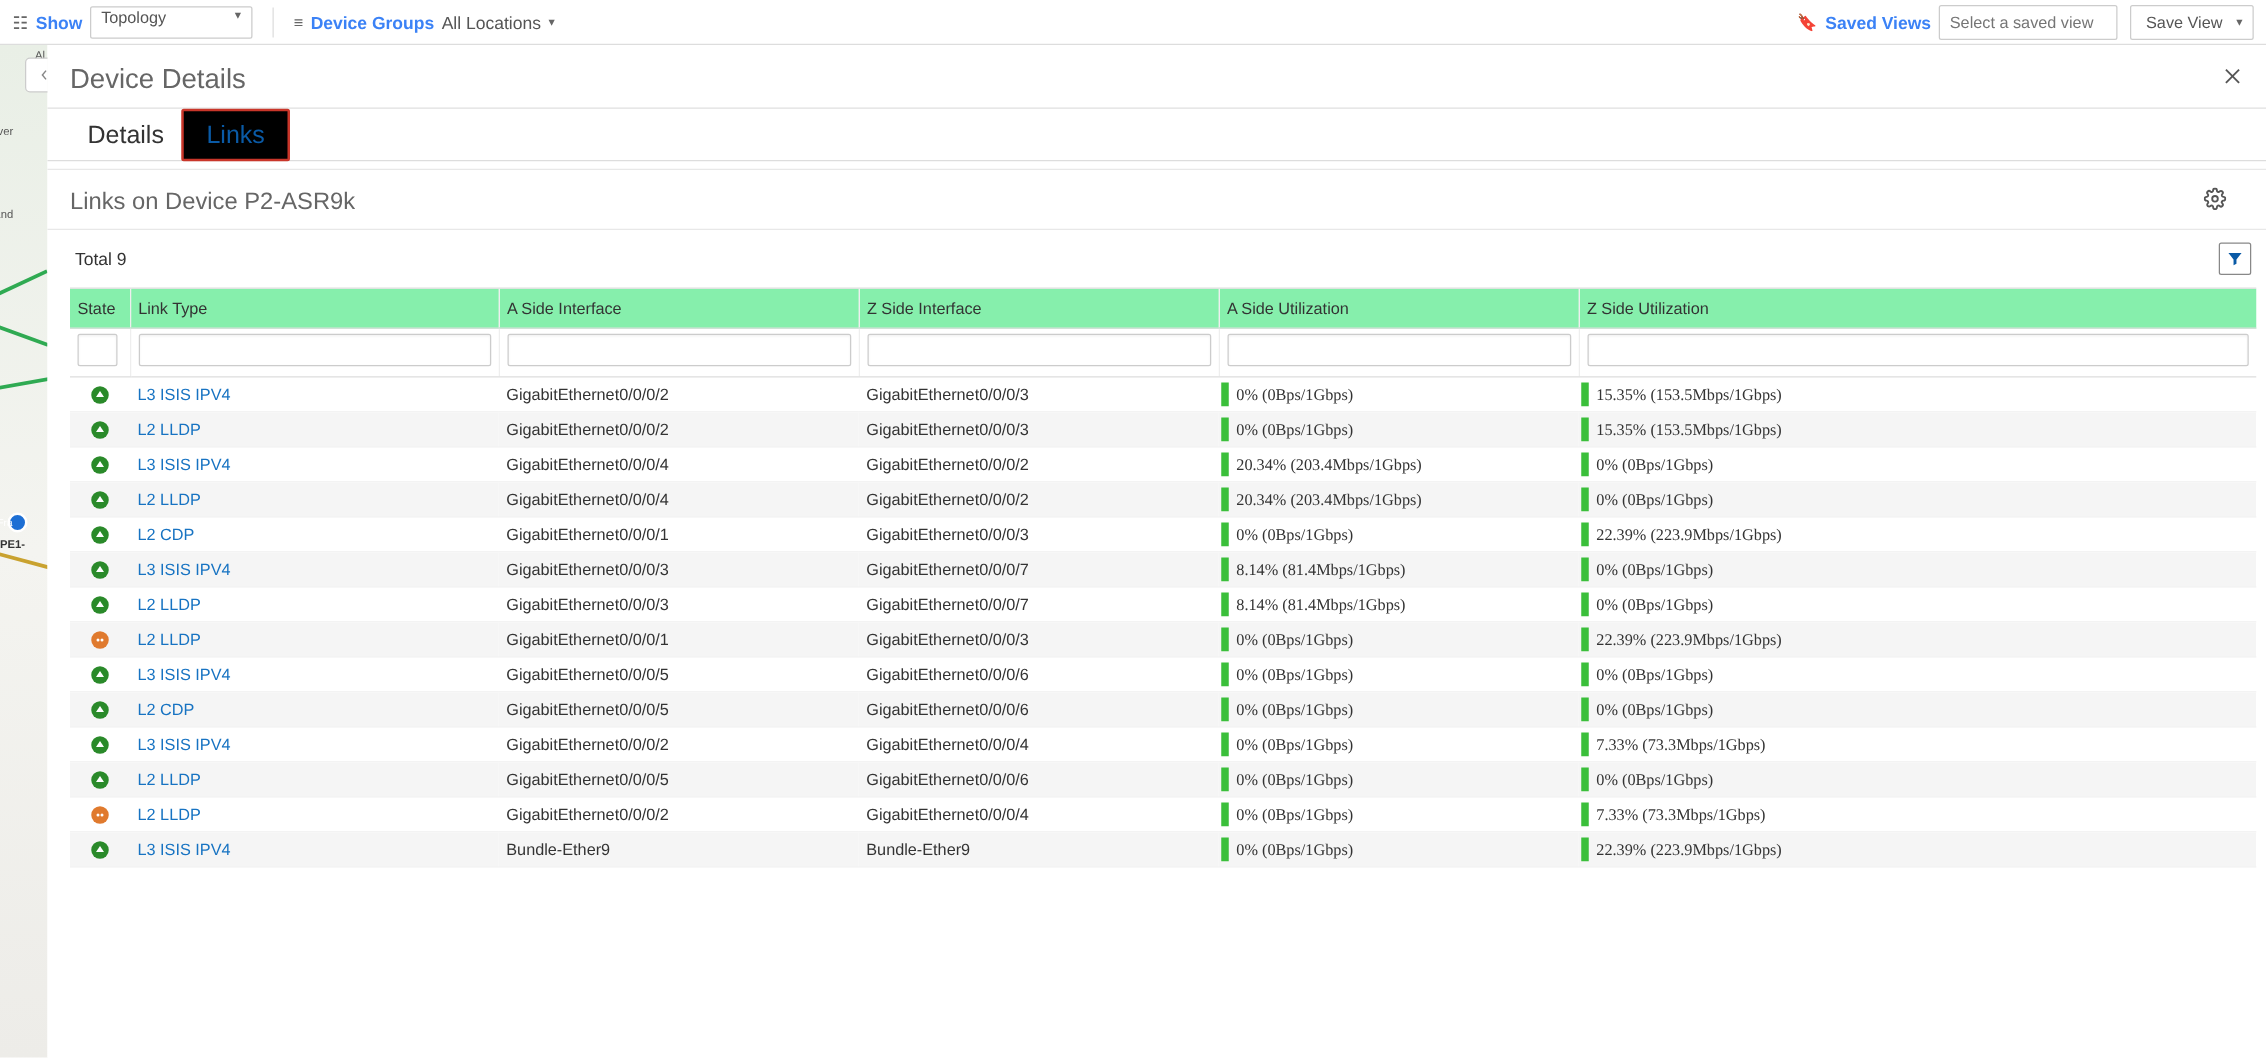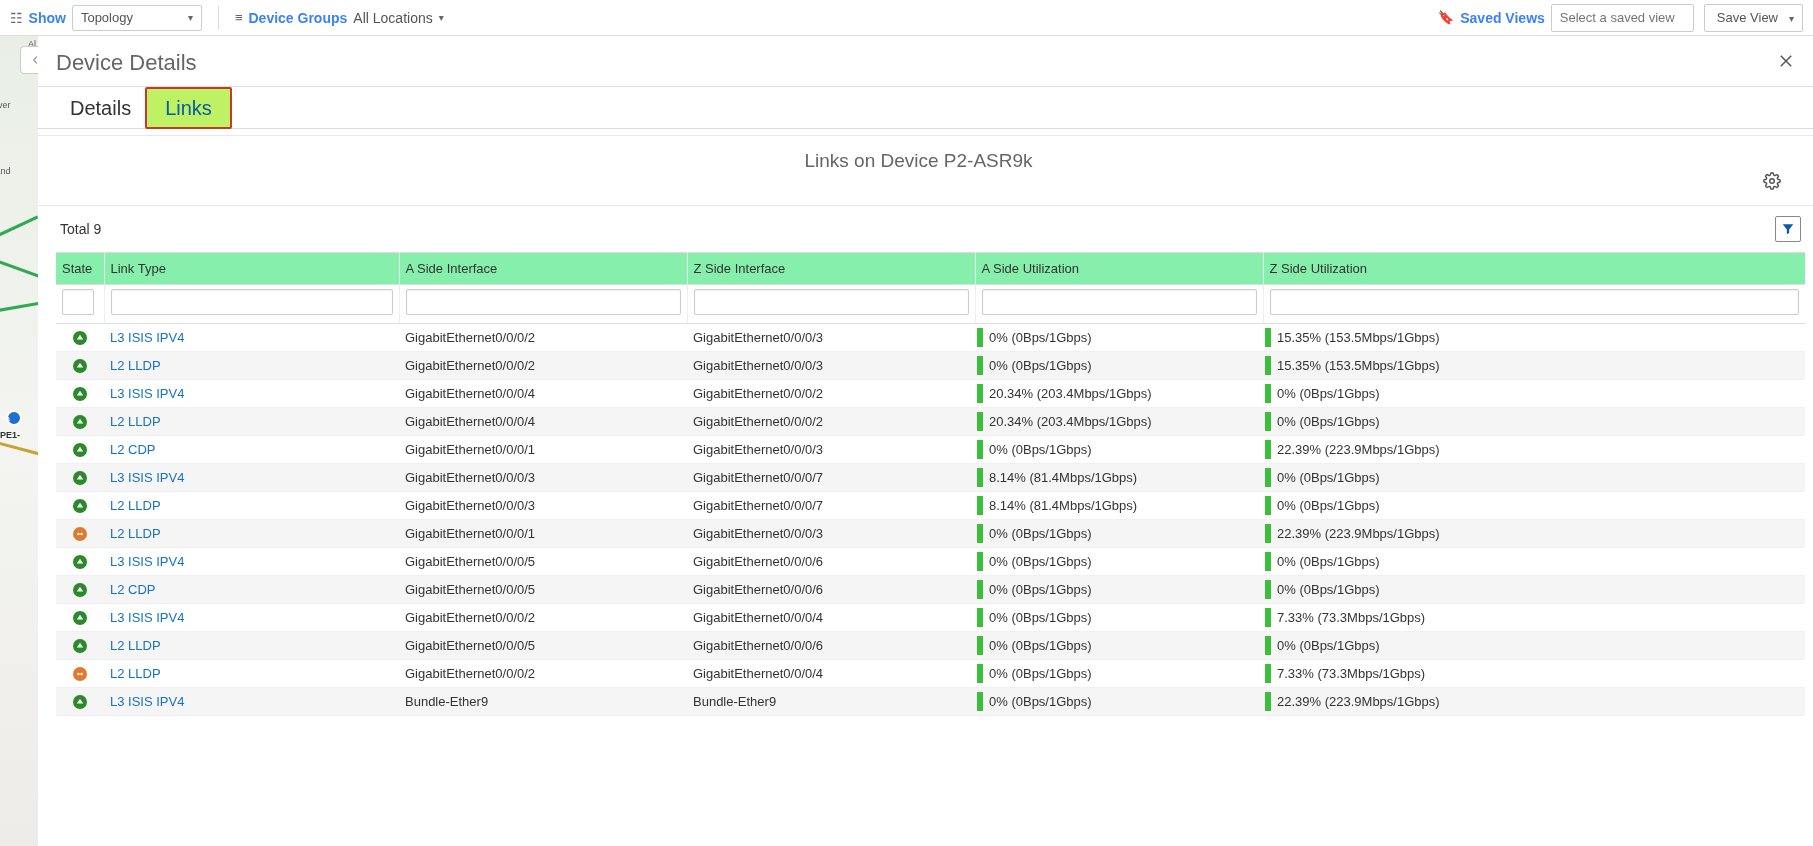--- a/index.html
+++ b/index.html
@@ -29,21 +29,21 @@
     font-size: 14px;
     font-weight: bold;
     color: #3b82f6;
   }
   .show-select {
     height: 26px;
     width: 130px;
     border: 1px solid #ccc;
     border-radius: 2px;
     display: flex;
-    align-items: center;
+    align-items: flex-start;
     justify-content: space-between;
     padding: 0 8px;
     font-size: 13px;
     color: #555;
     cursor: pointer;
   }
   .vdiv {
     width: 1px;
     height: 24px;
     background: #ddd;
@@ -159,32 +159,31 @@
     font-size: 20px;
     color: #333;
     cursor: pointer;
   }
   .tab.active {
     color: #0a5aa6;
     border: 2px solid #c9362a;
     border-radius: 2px;
     padding: 8px 18px 6px 18px;
     margin-bottom: -1px;
-    background: #bef264;
+    background: #000000;
   }
 
   .sub-header {
     display: flex;
     align-items: center;
     padding: 14px 32px 10px 18px;
     border: 1px solid #e8e8e8;
     border-left: none;
     border-right: none;
     margin-top: 6px;
-    flex-direction: column;
   }
   .sub-title {
     font-size: 19px;
     color: #666;
     font-weight: 400;
   }
   .gear-btn {
     margin-left: auto;
     font-size: 18px;
     color: #555;
@@ -285,20 +284,21 @@
     align-items: center; justify-content: center;
     color: #fff;
   }
   .link-type-cell {
     color: #1773c2;
     cursor: pointer;
   }
   .util-cell {
     position: relative;
     padding-left: 14px !important;
+    font-family: Liberation Serif, serif;
   }
   .util-bar {
     position: absolute;
     left: 2px;
     top: 4px;
     bottom: 4px;
     width: 6px;
     background: #3bbf3b;
   }
 

